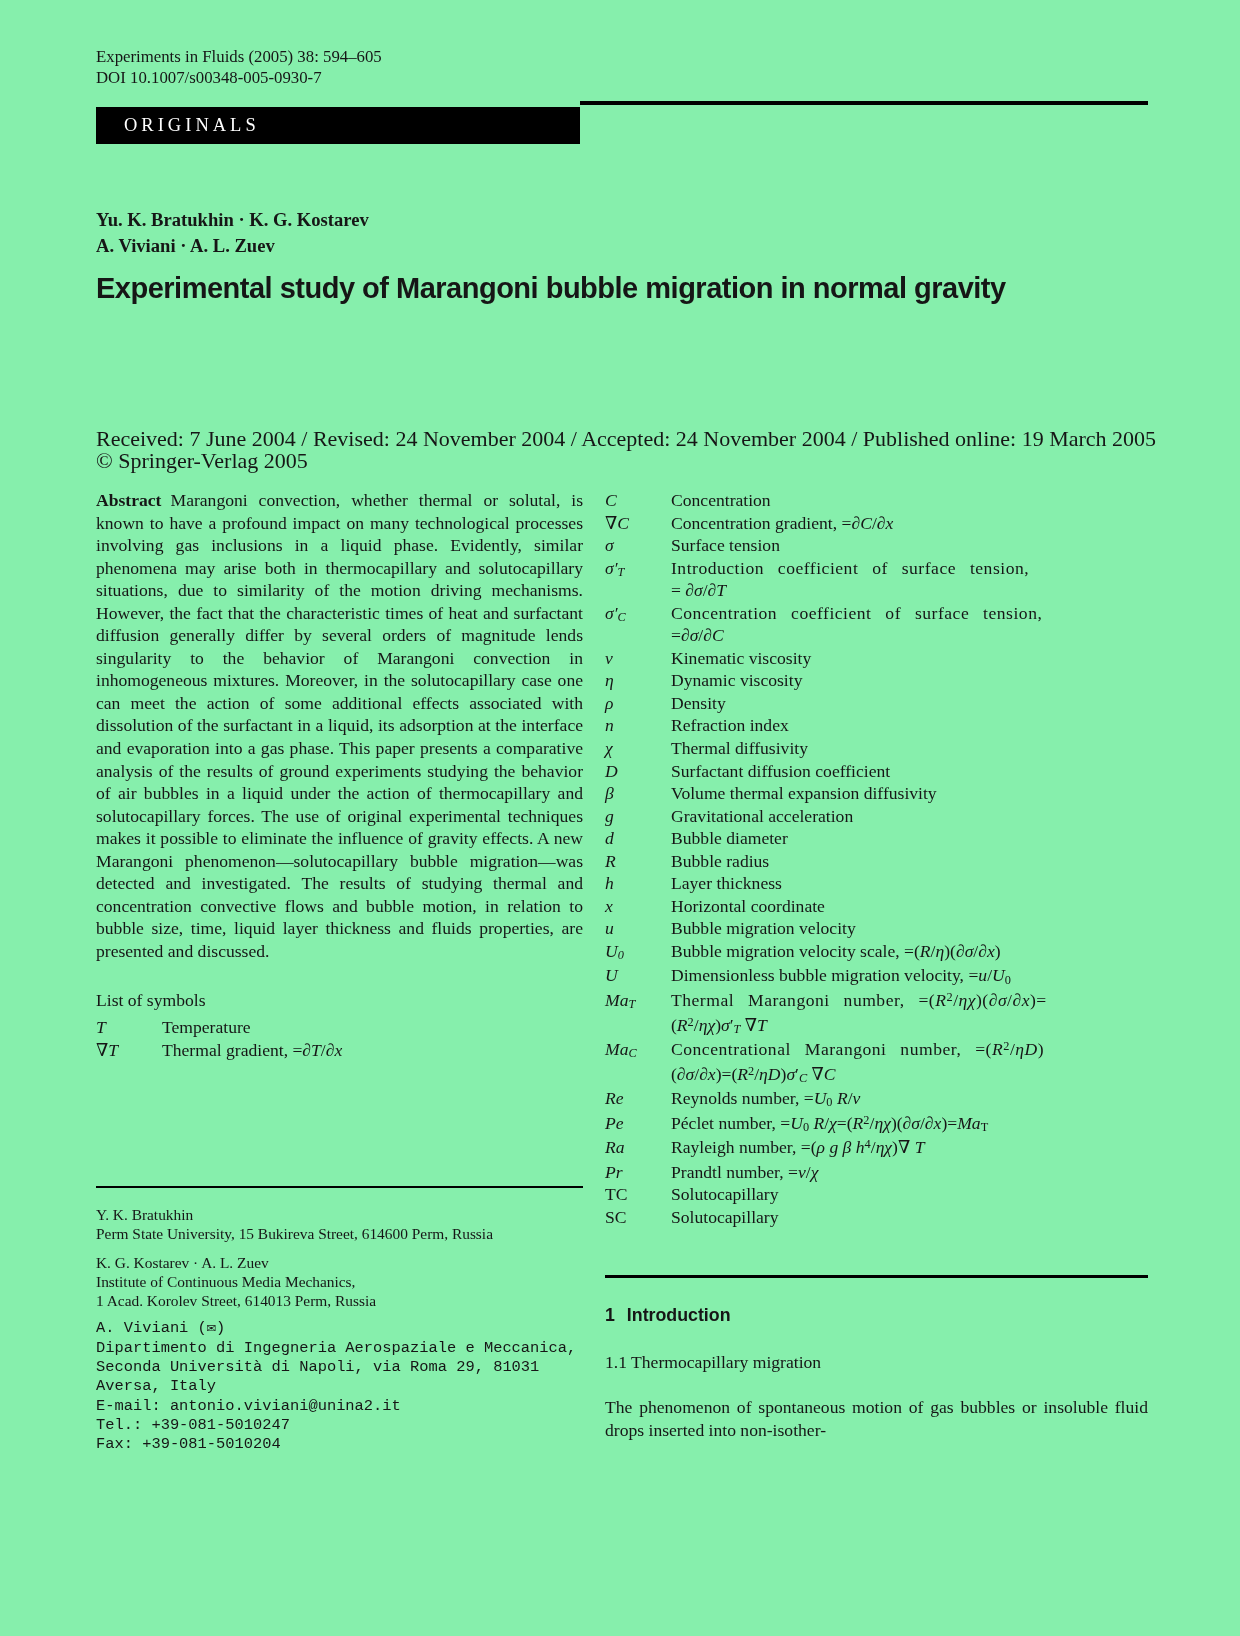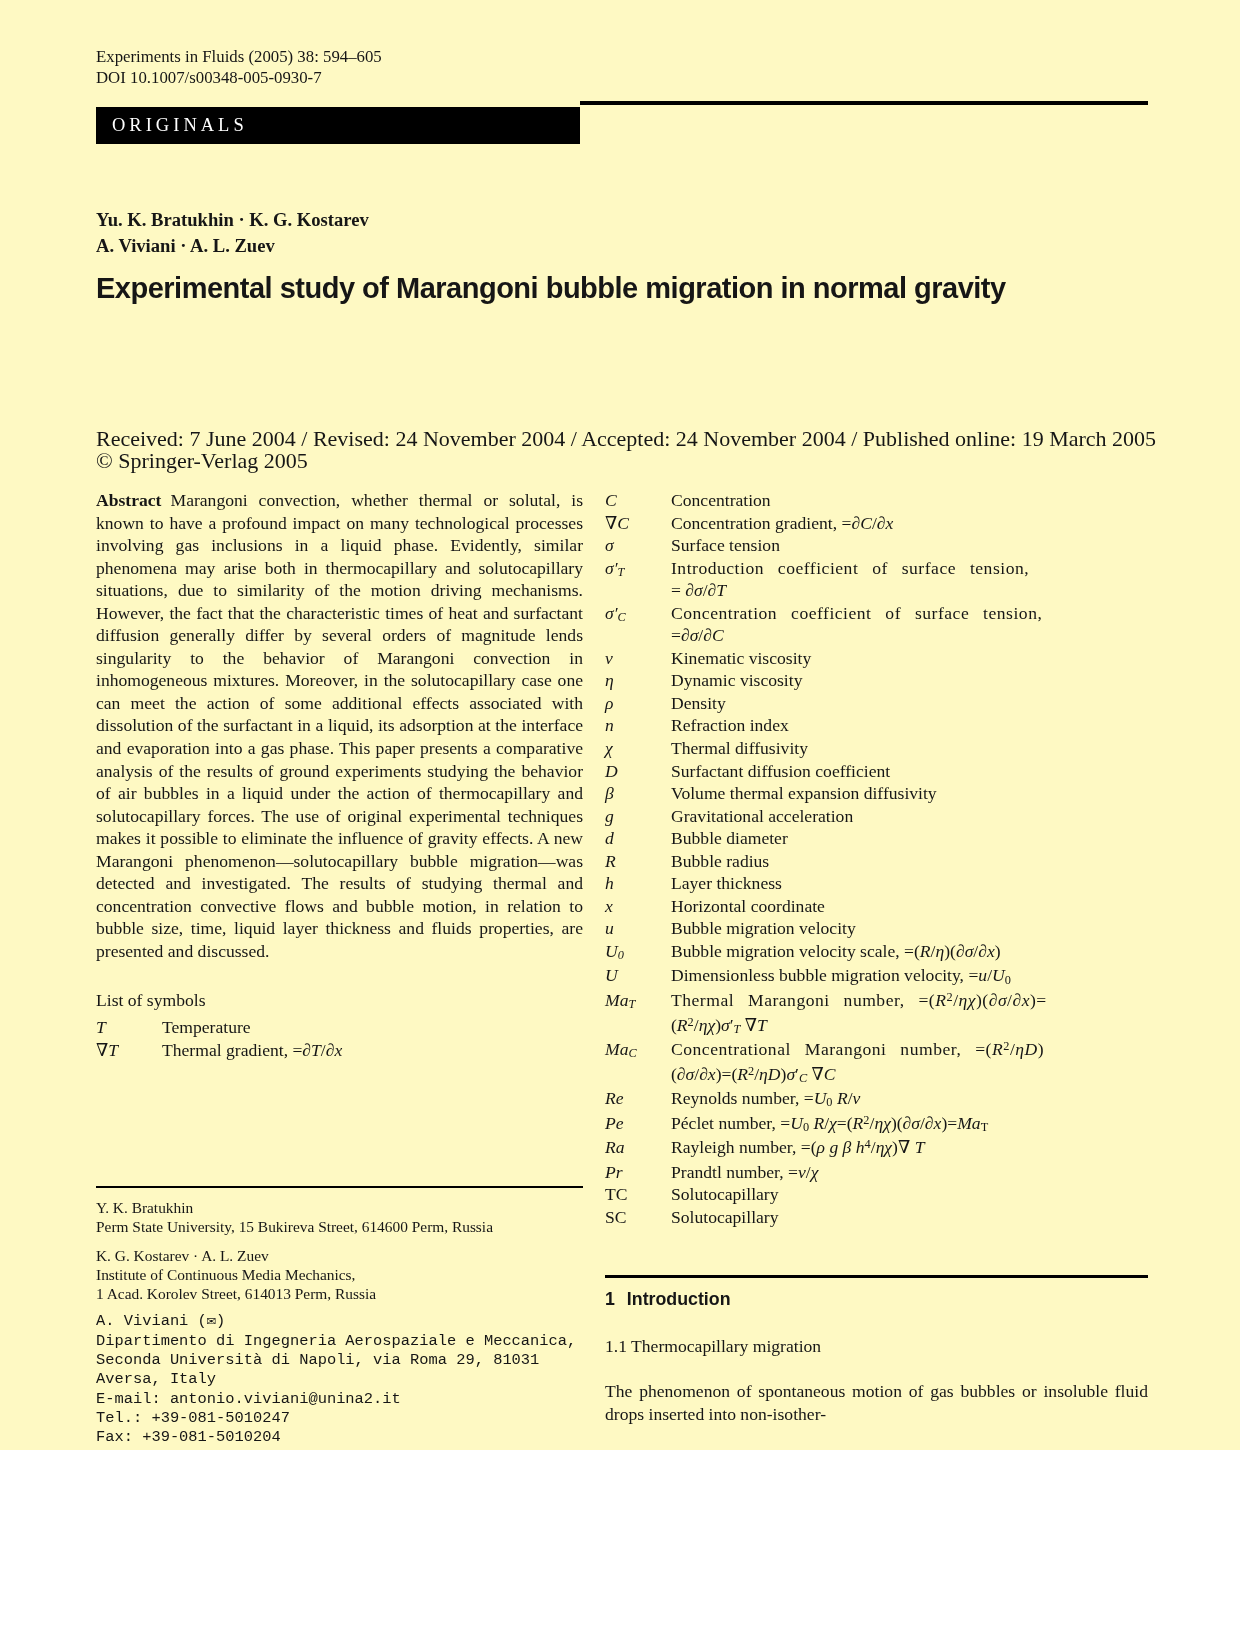--- a/index.html
+++ b/index.html
@@ -2,30 +2,30 @@
 <html><head>
 <meta charset="utf-8">
 <style>
   * { margin:0; padding:0; box-sizing:border-box; }
   html, body { background:#ffffff; }
   body {
     width:1240px; height:1636px;
     font-family:"Liberation Serif","DejaVu Serif",serif;
     color:#161616;
   }
-  .page { position:relative; width:1240px; height:1450px; background:#fef9c3; overflow:hidden; }
+  .page { position:relative; width:1240px; height:1636px; background:#86efac; overflow:hidden; }
 
   .journal-ref { position:absolute; left:96px; top:47px; font-size:16.8px; line-height:20.8px; }
 
   .band { position:absolute; left:96px; top:100px; width:1052px; height:46px; }
   .band-rule { position:absolute; left:484px; right:0; top:1px; border-top:4px solid #000; }
   .originals-box {
     position:absolute; left:0; top:7px; width:484px; height:37px;
     background:#000; color:#fff; font-size:18.5px; letter-spacing:4px;
-    line-height:37px; padding-left:16px;
+    line-height:37px; padding-left:28px;
   }
 
   .authors { position:absolute; left:96px; top:207px; font-weight:700; font-size:18.6px; line-height:26px; }
 
   .article-title {
     position:absolute; left:96px; top:271px; width:1052px;
     font-family:"Liberation Sans","DejaVu Sans",sans-serif;
     font-weight:700; font-size:29px; letter-spacing:-0.5px; line-height:34px;
   }
 
@@ -41,30 +41,30 @@
   .symrow { display:flex; }
   .sym { flex:0 0 66px; font-style:italic; }
   .desc { flex:1; text-align:justify; }
   .rm { font-style:normal; }
   .lead { word-spacing:9px; letter-spacing:0.5px; }
   sup { font-size:70%; vertical-align:baseline; position:relative; top:-0.4em; }
   sub { font-size:70%; vertical-align:baseline; position:relative; top:0.18em; }
 
   .footnote {
     position:absolute; left:96px; top:1186px; width:487px;
-    border-top:2px solid #000; padding-top:10px;
+    border-top:2px solid #000; padding-top:17px;
     font-size:15.4px; line-height:19.3px;
   }
   .fnblock { margin-bottom:9px; }
   .fnblock:last-child { margin-bottom:0;font-family:Liberation Mono, monospace; }
 
   .intro { position:absolute; left:605px; top:1275px; width:543px; font-size:17.6px; line-height:22.55px; }
   .intro-rule { border-top:3px solid #000; }
   .intro-heading {
-    margin-top:10px;
+    margin-top:26px;
     font-family:"Liberation Sans","DejaVu Sans",sans-serif;
     font-weight:700; font-size:17.8px; word-spacing:7px;
   }
   .intro-subheading { margin-top:24px; font-weight:400; font-size:17.6px; }
   .intro-para { margin-top:23px; text-align:justify; }
 </style>
 </head>
 <body>
 
 <div class="page">

